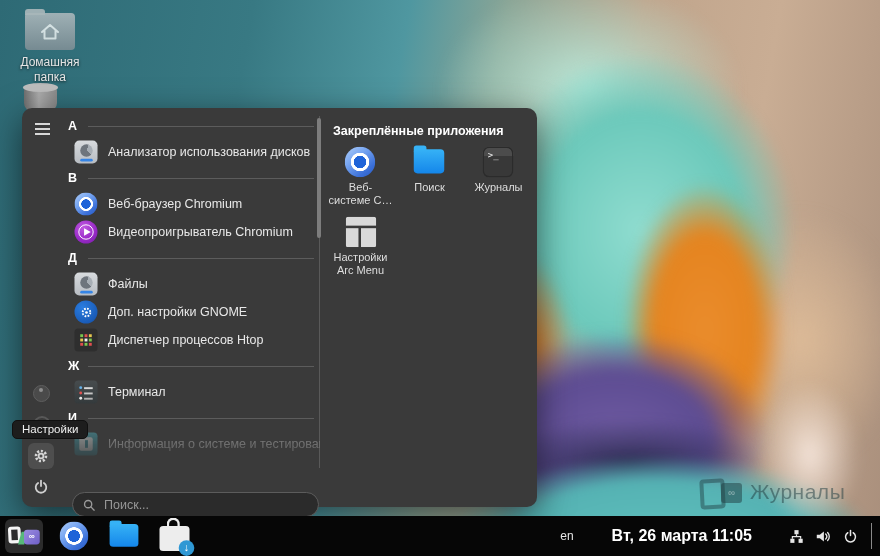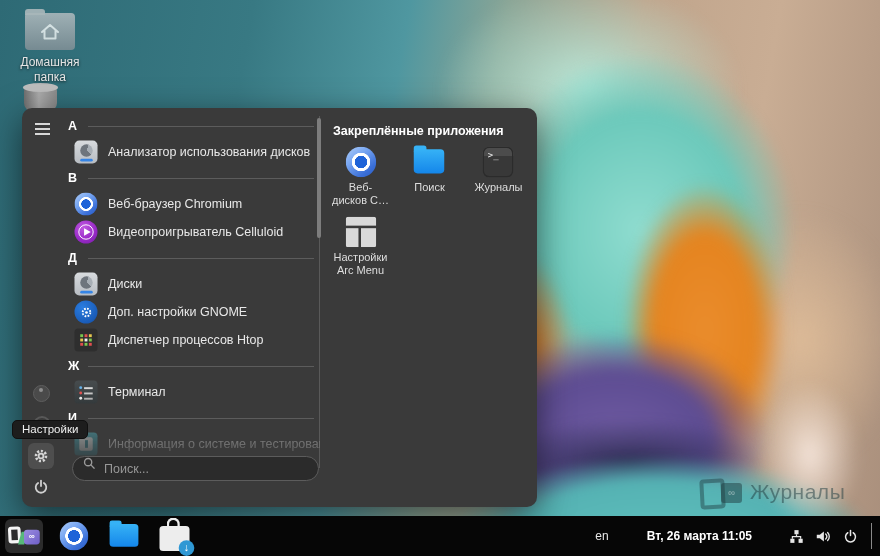--- a/index.html
+++ b/index.html
@@ -51,21 +51,21 @@
     mask-image:linear-gradient(to bottom,#000 318px,rgba(0,0,0,.4) 340px,transparent 358px);}
   .sec-head{height:24px;display:flex;align-items:center;padding-left:6px;}
   .sec-letter{font-size:12.5px;font-weight:bold;color:#fff;min-width:12px;}
   .sec-line{flex:1;height:1px;background:#5c5c5c;margin:0 6px 0 8px;}
   .app-row{height:28px;display:flex;align-items:center;gap:10px;padding-left:12px;cursor:pointer;}
   .app-label{font-size:12.5px;color:#e8e8e8;white-space:nowrap;}
 
   .scroll-track{position:absolute;left:297px;top:8px;width:1px;height:352px;background:rgba(255,255,255,.16);}
   .scroll-thumb{position:absolute;left:295px;top:10px;width:4px;height:120px;border-radius:2px;background:#7d7d7d;cursor:pointer;}
 
-  .search-bar{position:absolute;left:50px;top:348px;width:247px;height:25px;border-radius:13px;background:#2b2b2b;border:1px solid #5c5c5c;display:flex;padding:0 10px;gap:7px;box-sizing:border-box;}
+  .search-bar{position:absolute;left:50px;top:384px;width:247px;height:25px;border-radius:13px;background:#2b2b2b;border:1px solid #5c5c5c;display:flex;align-items:center;padding:0 10px;gap:7px;box-sizing:border-box;}
   .search-input{flex:1;background:transparent;border:none;outline:none;color:#cfcfcf;font-size:12.5px;font-family:"Liberation Sans",sans-serif;}
   .search-input::placeholder{color:#979797;}
 
   .menu-right{position:absolute;left:304px;top:0;right:0;bottom:0;}
   .pinned-title{margin:16px 0 0 7px;font-size:12.5px;font-weight:bold;color:#fff;}
   .pinned-grid{margin-top:9px;display:grid;grid-template-columns:repeat(3,69px);row-gap:10px;justify-items:center;}
   .p-cell{display:flex;flex-direction:column;align-items:center;gap:4px;cursor:pointer;}
   .p-icon{width:30px;height:30px;display:flex;align-items:center;justify-content:center;}
   .p-icon .iconbox{transform:scale(1.27);}
   .p-label{font-size:11px;line-height:13px;color:#dedede;text-align:center;}
@@ -128,21 +128,21 @@
 
   
   .taskbar{position:absolute;left:0;bottom:0;width:880px;height:40px;background:#060606;display:flex;align-items:center;z-index:30;}
   .tb-left{display:flex;align-items:center;gap:12px;padding-left:5px;}
   .tb-app{width:38px;height:34px;border-radius:6px;display:flex;align-items:center;justify-content:center;cursor:pointer;}
   .tb-app.active{background:#2c2c2c;}
   .tb-app .iconbox{transform:scale(1.2);}
   .tb-app .icon-mos{transform:scale(1.05);}
   .tb-right{margin-left:auto;display:flex;align-items:center;text-align:center;}
   .kb{font-size:12px;color:#e6e6e6;margin-right:38px;cursor:pointer;}
-  .clock{font-size:12px;font-weight:bold;color:#fff;margin-right:36px;cursor:pointer;}
+  .clock{font-size:16px;font-weight:bold;color:#fff;margin-right:36px;cursor:pointer;}
   .tray-icon{width:16px;height:16px;margin-right:11px;display:flex;align-items:center;justify-content:center;cursor:pointer;}
   .tb-sep{width:1px;height:26px;background:#8a8a8a;margin-left:2px;}
   .show-desktop{width:8px;height:40px;cursor:pointer;}
 </style>
 </head>
 <body>
 
 <div class="screen">
 
   <div class="wallpaper">
@@ -211,29 +211,29 @@
         </div>
         <div class="app-row">
           <span class="iconbox icon-chromium"></span>
           <span class="app-label">Веб-браузер Chromium</span>
         </div>
         <div class="app-row">
           <span class="iconbox icon-celluloid">
             <span class="ring"></span>
             <span class="tri"></span>
           </span>
-          <span class="app-label">Видеопроигрыватель Celluloid</span>
+          <span class="app-label">Видеопроигрыватель Chromium</span>
         </div>
         <div class="sec-head">
           <span class="sec-letter">Д</span>
           <span class="sec-line"></span>
         </div>
         <div class="app-row">
           <span class="iconbox icon-disks"></span>
-          <span class="app-label">Диски</span>
+          <span class="app-label">Файлы</span>
         </div>
         <div class="app-row">
           <span class="iconbox icon-tweaks">
             <svg width="13" height="13" viewBox="0 0 14 14">
               <circle cx="7" cy="7" r="4.3" fill="none" stroke="#fff" stroke-width="2.1" stroke-dasharray="1.9 1.5"></circle>
               <circle cx="7" cy="7" r="1.5" fill="#fff"></circle>
             </svg>
           </span>
           <span class="app-label">Доп. настройки GNOME</span>
         </div>
@@ -271,21 +271,21 @@
 
     <div class="menu-right">
       <div class="pinned-title">Закреплённые приложения</div>
       <div class="pinned-grid" id="pinned-grid">
           <div class="p-cell">
             <div class="p-icon">
               <span class="iconbox icon-chromium"></span>
             </div>
             <div class="p-label">
               <div>Веб-</div>
-              <div>дисков C…</div>
+              <div>системе C…</div>
             </div>
           </div>
           <div class="p-cell">
             <div class="p-icon">
               <span class="iconbox icon-files"></span>
             </div>
             <div class="p-label">
               <div>Поиск</div>
             </div>
           </div>

